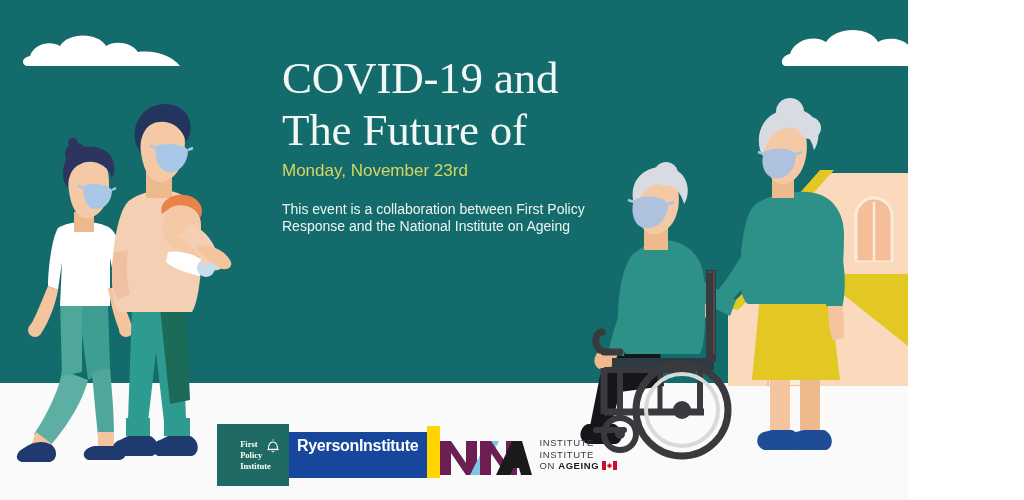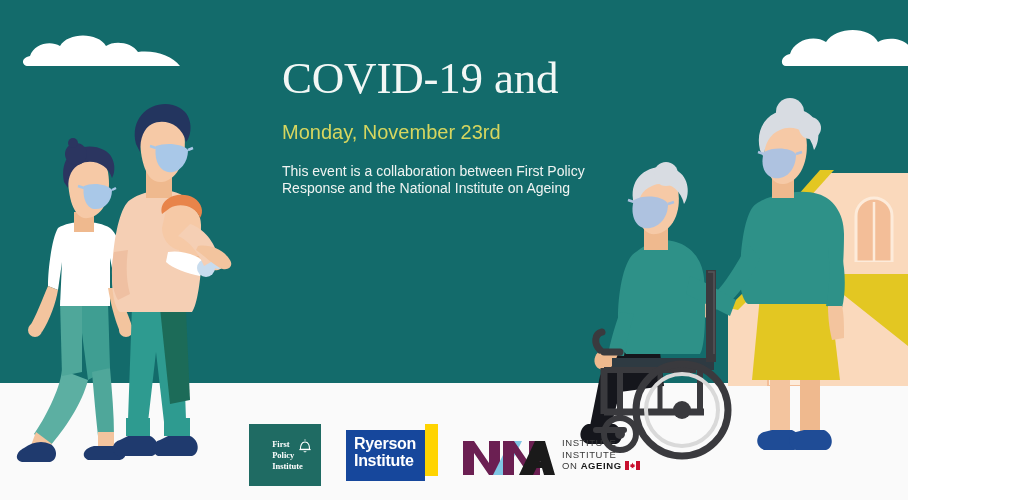--- a/index.html
+++ b/index.html
@@ -29,58 +29,57 @@
   .title {
     font-family:"Liberation Serif", serif;
     color:#F2F7F5;
     font-size:45px;
     line-height:52px;
     font-weight:400;
     letter-spacing:-0.2px;
     white-space:nowrap;
   }
   .datetime {
-    margin-top:14px;
     color:#D6D65F;
-    font-size:20px;
+    font-size:17px;
     line-height:29px;
     font-weight:400;
     white-space:nowrap;
   }
   .blurb {
     margin-top:16px;
     color:#F0F4F2;
     font-size:14px;
     line-height:17px;
     width:365px;
   }
 
   
   .logos {
     position:absolute; left:217px; top:424px; z-index:60;
-    display:flex; align-items:center; gap:25px;margin-left:32px;
+    display:flex; align-items:center; 
   }
   .fpr-logo {
     width:72px; height:62px; background:#1F6B63;
     display:flex; align-items:center; justify-content:center;
     position:relative;
   }
   .fpr-text {
     font-family:"Liberation Serif", serif;
     color:#ffffff; font-weight:700;
     font-size:8.5px; line-height:11px;
     padding-left:5px;
   }
   .fpr-bell { position:absolute; right:9px; top:15px; }
   .ryerson {
     position:relative; display:flex; align-items:stretch;
   }
   .ry-box {
     background:#16479C; padding:5px 9px 12px 8px;
-    display:flex; flex-direction:column; justify-content:center;
+    display:flex; flex-direction:row; justify-content:center;
   }
   .ry-box span {
     color:#ffffff; font-weight:700; font-size:16px; line-height:17px;
     letter-spacing:-0.3px;
   }
   .ry-bar { width:13px; background:#FFD400; height:52px; align-self:flex-start; margin-top:-6px;}
   .nia { display:flex; align-items:center; gap:7px; }
   .nia-word { position:relative; width:92px; height:40px; }
   .nia-text {
     font-size:9.5px; line-height:11.5px; color:#3A3A3A;
@@ -285,20 +284,21 @@
       <circle cx="620" cy="434" r="16" stroke="#3A3A3E" stroke-width="6" fill="none"></circle>
       <circle cx="620" cy="434" r="5" fill="#3A3A3E" stroke="none"></circle>
 
       <path d="M596 430 L624 430" stroke-width="6" stroke-linecap="round"></path>
     </g>
   </svg>
 
   <div class="textblock">
     <div class="title">
       <div>COVID-19 and</div>
+      <div>The Future of</div>
     </div>
     <div class="datetime">
       <div>Monday, November 23rd</div>
     </div>
     <div class="blurb">This event is a collaboration between First Policy Response and the National Institute on Ageing</div>
   </div>
 
   <div class="logos">
 
     <div class="fpr-logo">

